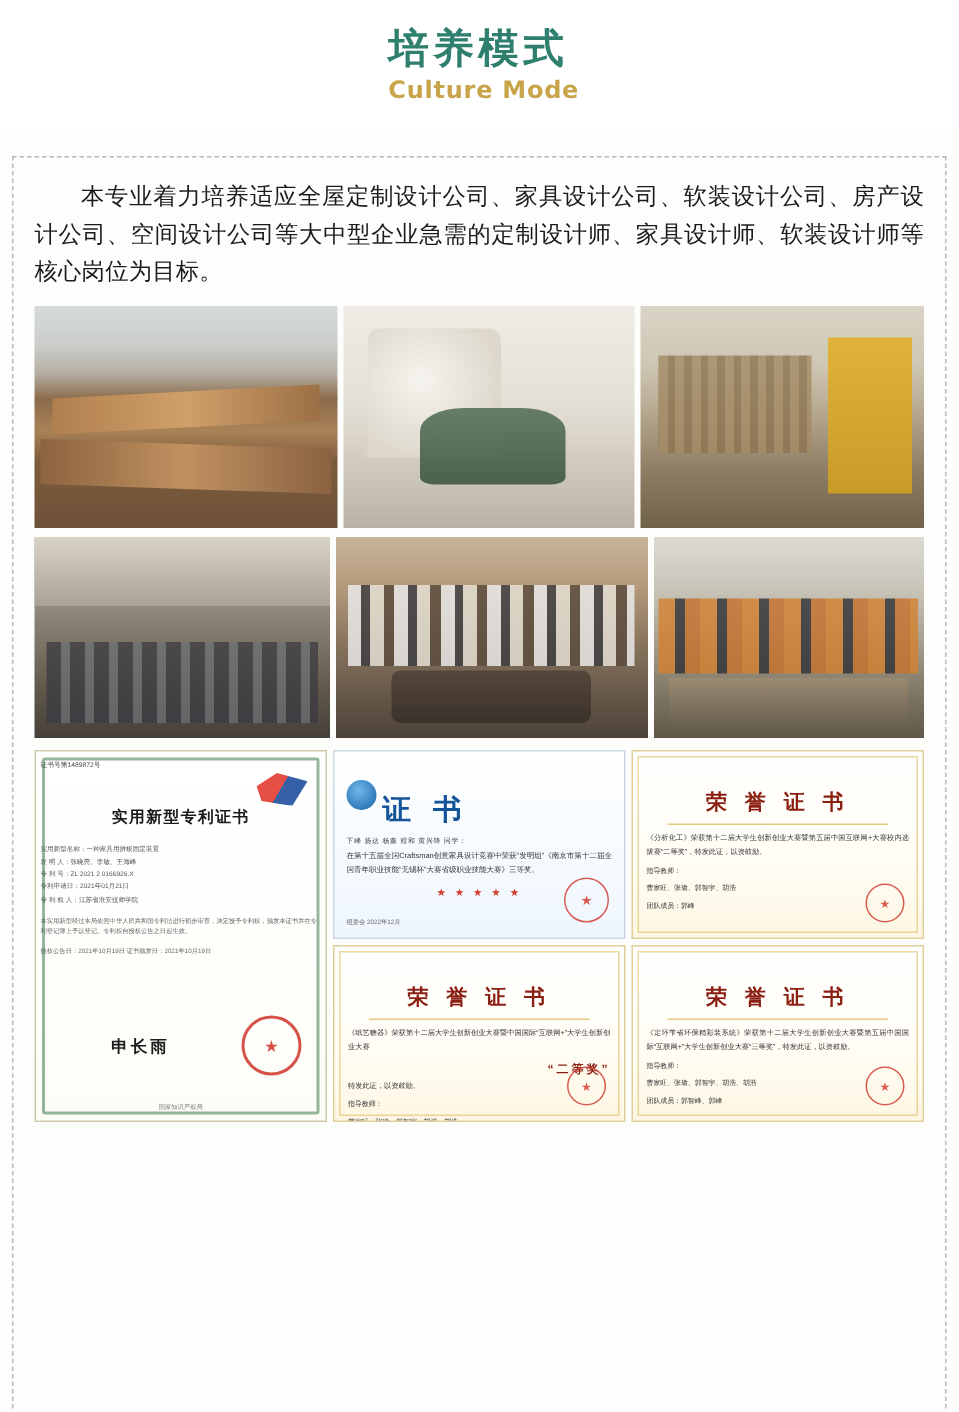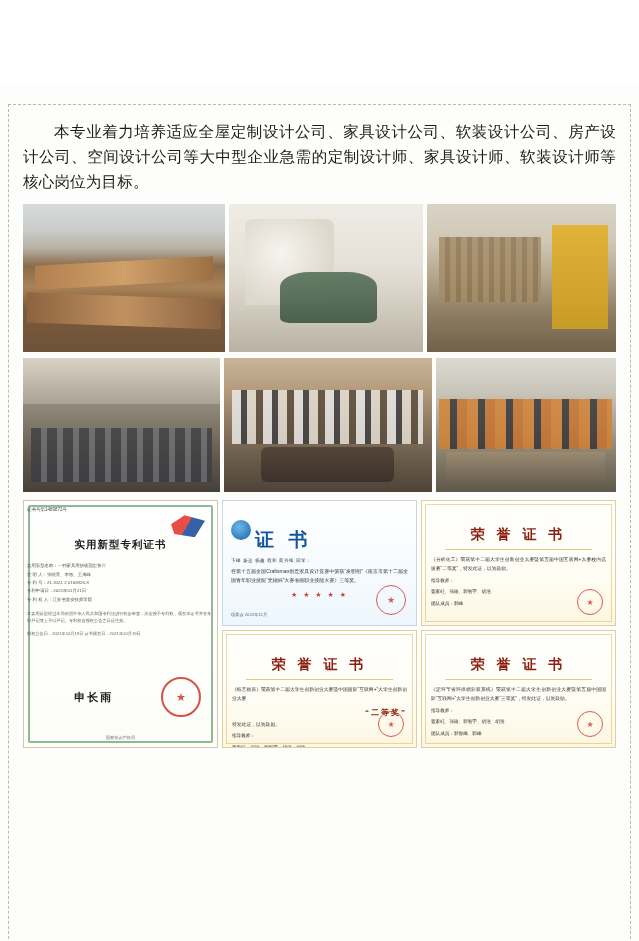--- a/index.html
+++ b/index.html
@@ -318,20 +318,22 @@
     opacity:.8;
   }
 </style>
 </head>
 <body>
 
 <div class="page">
 
   <div class="header">
     <div class="title-block">
+      <div class="title-cn">培养模式</div>
+      <div class="title-en">Culture Mode</div>
     </div>
   </div>
 
   <div class="frame">
 
     <p class="para">本专业着力培养适应全屋定制设计公司、家具设计公司、软装设计公司、房产设计公司、空间设计公司等大中型企业急需的定制设计师、家具设计师、软装设计师等核心岗位为目标。</p>
 
     <div class="photo-grid grid-row1">
       <div class="photo ph1"></div>
       <div class="photo ph2"></div>

